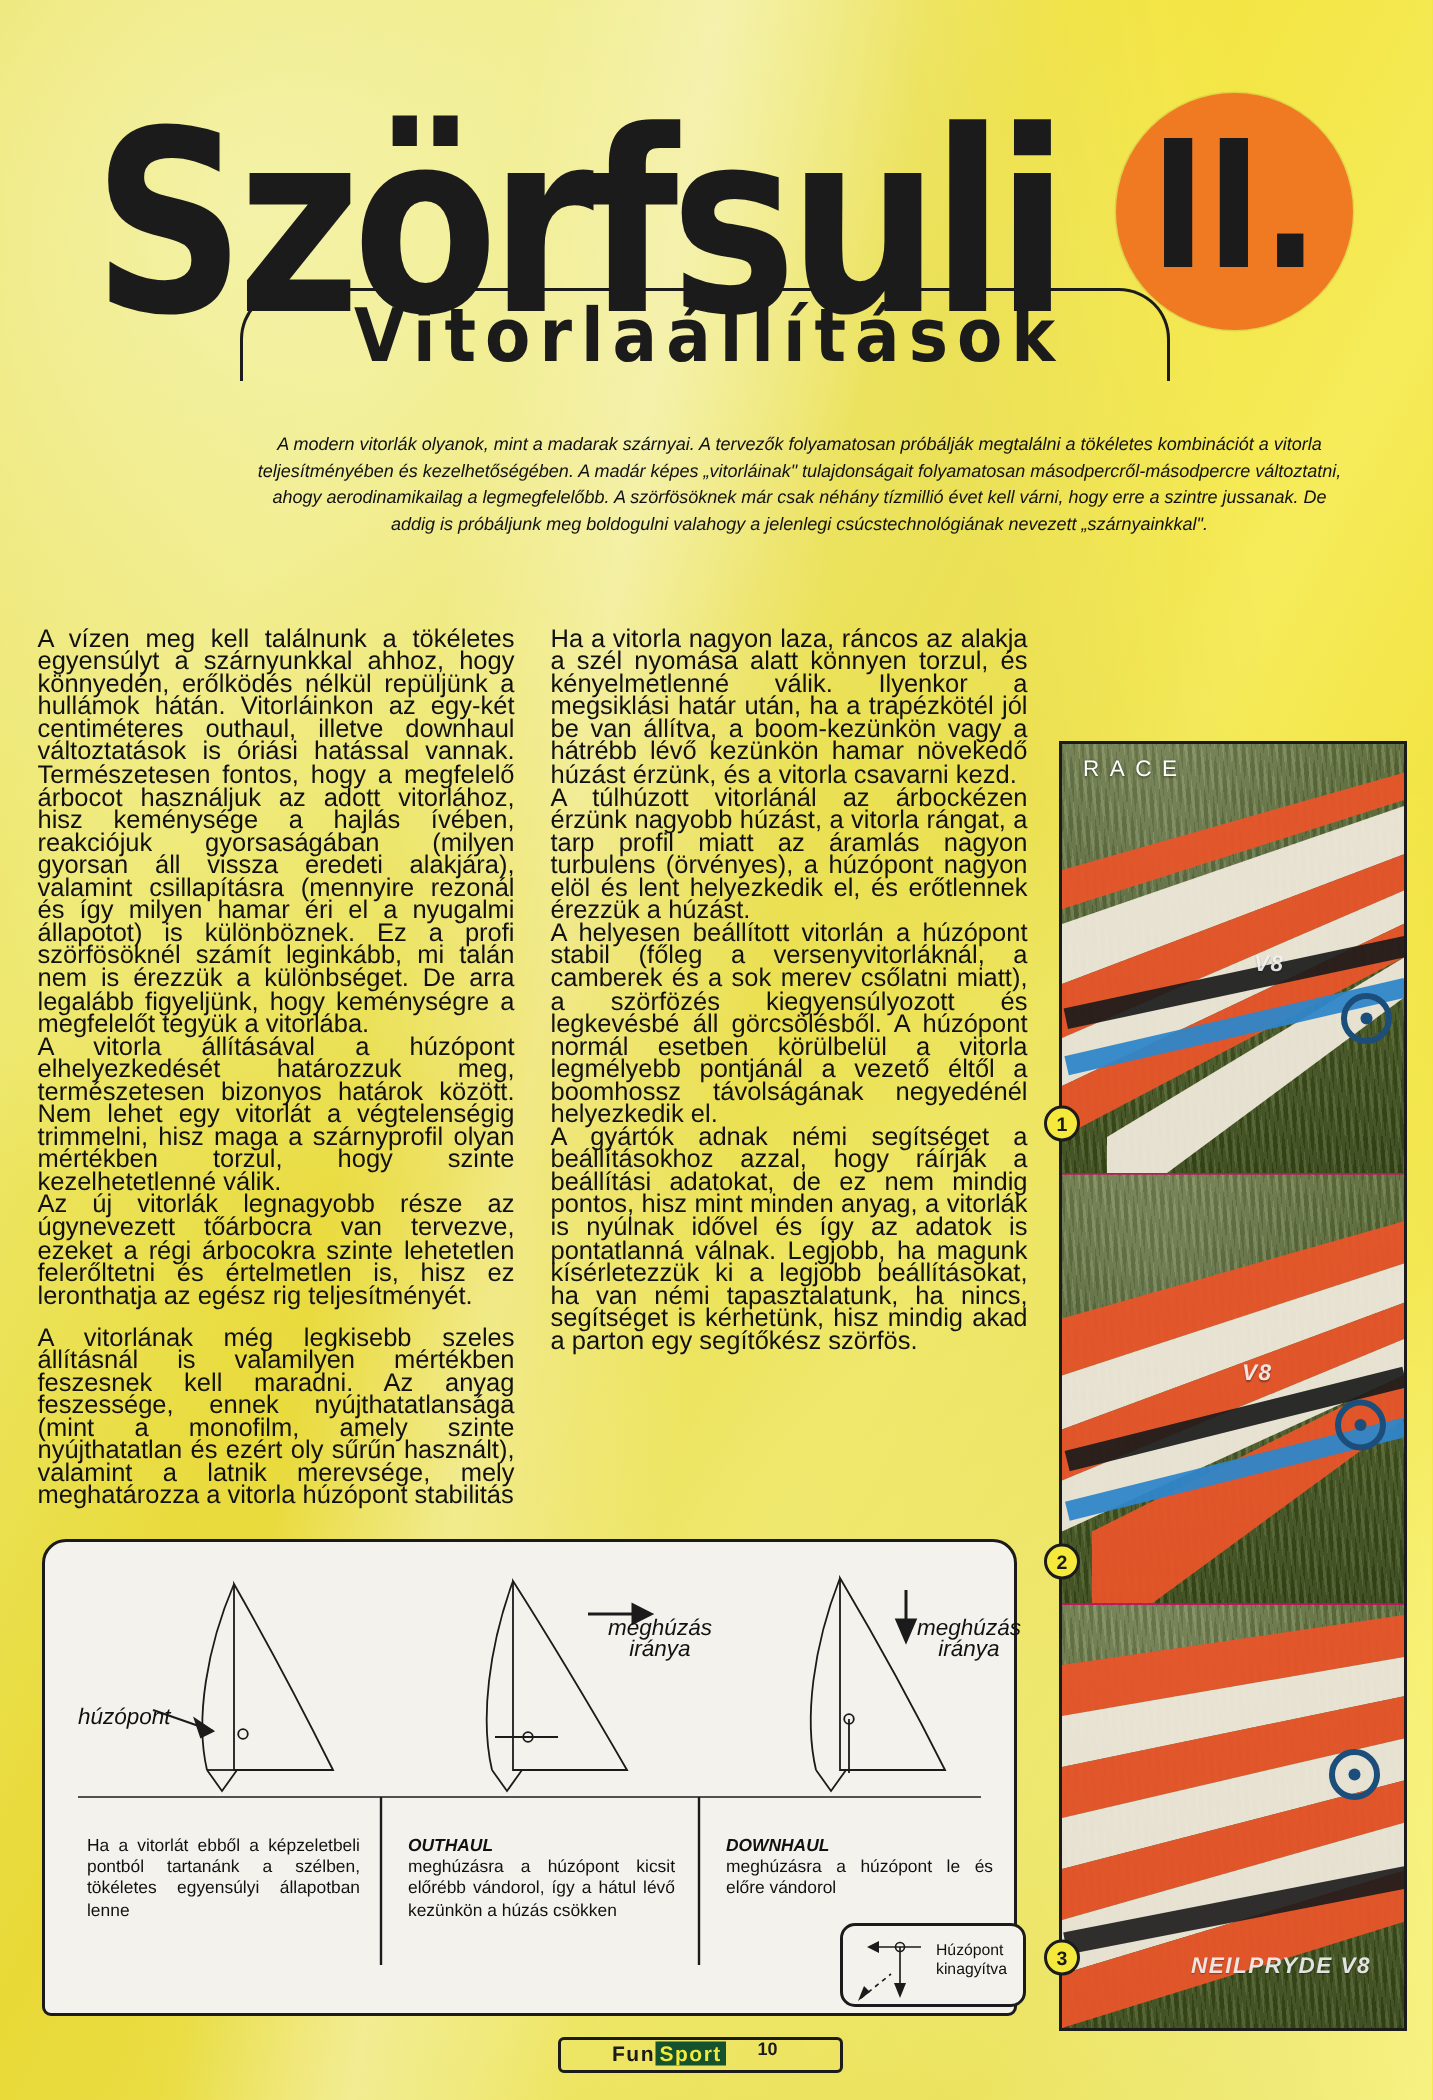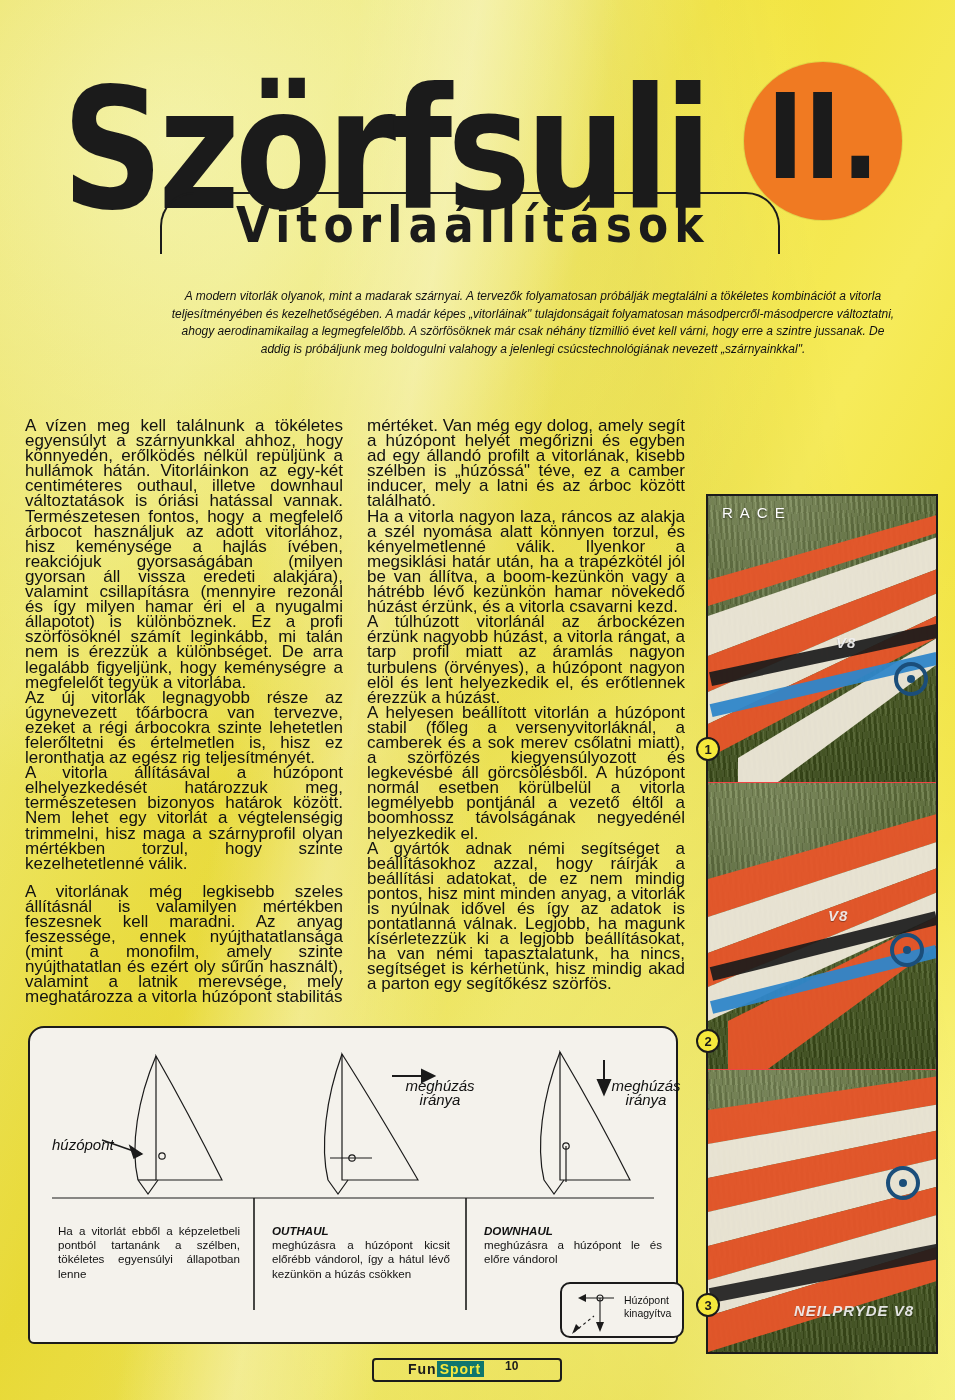--- a/index.html
+++ b/index.html
@@ -86,21 +86,21 @@
     color:#111;
   }
   .col p { margin:0 0 0 0; text-indent:0; }
   .col p + p { margin-top:0px; }
   .col p.gap { margin-top:13px; }
   .col-left  { left:25px;  top:418px; width:318px; }
   .col-mid   { left:367px; top:418px; width:318px; }
 
   
   .photos { position:absolute; left:706px; top:494px; width:232px; height:860px;
-            border:2px solid #1b1b1b; overflow:hidden; background:#ef4444; }
+            border:2px solid #1b1b1b; overflow:hidden; background:#be185d; }
   .photo { position:absolute; left:0; width:232px; height:286px; overflow:hidden; }
   .p1 { top:0; } .p2 { top:287px; } .p3 { top:574px; }
   .grass {
     position:absolute; inset:0;
     background:
       repeating-linear-gradient(92deg, rgba(0,0,0,.10) 0 3px, rgba(255,255,255,.05) 3px 6px),
       linear-gradient(170deg, #6f7f47 0%, #53652f 35%, #45571f 70%, #3a4b19 100%);
   }
   .grass:after{
     content:"";position:absolute;inset:0;
@@ -167,21 +167,21 @@
 
   
   .footer-bar {
     position:absolute; left:372px; top:1358px; width:190px; height:24px;
     border:2px solid #1b1b1b; border-radius:4px; background:transparent;
   }
   .footer-logo {
     position:absolute; left:408px; top:1361px;
     font-size:14px; font-weight:bold; letter-spacing:1px; color:#1b1b1b;
   }
-  .footer-logo .sport { background:#0f766e; color:#f5e93c; padding:0 3px; }
+  .footer-logo .sport { background:#14532d; color:#f5e93c; padding:0 3px; }
   .footer-page {
     position:absolute; left:505px; top:1359px;
     font-size:12px; font-weight:bold; color:#1b1b1b;
   }
   svg { display:block; }
 </style>
 </head>
 <body>
 
 <div class="bg"></div>
@@ -194,27 +194,26 @@
       <span>II.</span>
     </div>
   </div>
   <div class="subtitle-bar"></div>
   <div class="subtitle">Vitorlaállítások</div>
 
   <div class="lead">A modern vitorlák olyanok, mint a madarak szárnyai. A tervezők folyamatosan próbálják megtalálni a tökéletes kombinációt a vitorla teljesítményében és kezelhetőségében. A madár képes „vitorláinak" tulajdonságait folyamatosan másodpercről-másodpercre változtatni, ahogy aerodinamikailag a legmegfelelőbb. A szörfösöknek már csak néhány tízmillió évet kell várni, hogy erre a szintre jussanak. De addig is próbáljunk meg boldogulni valahogy a jelenlegi csúcstechnológiának nevezett „szárnyainkkal".</div>
 
   <div class="col col-left">
     <p>A vízen meg kell találnunk a tökéletes egyensúlyt a szárnyunkkal ahhoz, hogy könnyedén, erőlködés nélkül repüljünk a hullámok hátán. Vitorláinkon az egy-két centiméteres outhaul, illetve downhaul változtatások is óriási hatással vannak. Természetesen fontos, hogy a megfelelő árbocot használjuk az adott vitorlához, hisz keménysége a hajlás ívében, reakciójuk gyorsaságában (milyen gyorsan áll vissza eredeti alakjára), valamint csillapításra (mennyire rezonál és így milyen hamar éri el a nyugalmi állapotot) is különböznek. Ez a profi szörfösöknél számít leginkább, mi talán nem is érezzük a különbséget. De arra legalább figyeljünk, hogy keménységre a megfelelőt tegyük a vitorlába.</p>
+    <p>A vitorla állításával a húzópont elhelyezkedését határozzuk meg, természetesen bizonyos határok között. Nem lehet egy vitorlát a végtelenségig trimmelni, hisz maga a szárnyprofil olyan mértékben torzul, hogy szinte kezelhetetlenné válik.</p>
     <p>Az új vitorlák legnagyobb része az úgynevezett tőárbocra van tervezve, ezeket a régi árbocokra szinte lehetetlen felerőltetni és értelmetlen is, hisz ez leronthatja az egész rig teljesítményét.</p>
-    <p>A vitorla állításával a húzópont elhelyezkedését határozzuk meg, természetesen bizonyos határok között. Nem lehet egy vitorlát a végtelenségig trimmelni, hisz maga a szárnyprofil olyan mértékben torzul, hogy szinte kezelhetetlenné válik.</p>
     <p class="gap">A vitorlának még legkisebb szeles állításnál is valamilyen mértékben feszesnek kell maradni. Az anyag feszessége, ennek nyújthatatlansága (mint a monofilm, amely szinte nyújthatatlan és ezért oly sűrűn használt), valamint a latnik merevsége, mely meghatározza a vitorla húzópont stabilitás</p>
   </div>
 
   <div class="col col-mid">
-    <p>mértéket. Van még egy dolog, amely segít a húzópont helyét megőrizni és egyben ad egy állandó profilt a vitorlának, kisebb szélben is „húzóssá" téve, ez a camber inducer, mely a latni és az árboc között található.</p>
     <p>Ha a vitorla nagyon laza, ráncos az alakja a szél nyomása alatt könnyen torzul, és kényelmetlenné válik. Ilyenkor a megsiklási határ után, ha a trapézkötél jól be van állítva, a boom-kezünkön vagy a hátrébb lévő kezünkön hamar növekedő húzást érzünk, és a vitorla csavarni kezd.</p>
     <p>A túlhúzott vitorlánál az árbockézen érzünk nagyobb húzást, a vitorla rángat, a tarp profil miatt az áramlás nagyon turbulens (örvényes), a húzópont nagyon elöl és lent helyezkedik el, és erőtlennek érezzük a húzást.</p>
     <p>A helyesen beállított vitorlán a húzópont stabil (főleg a versenyvitorláknál, a camberek és a sok merev csőlatni miatt), a szörfözés kiegyensúlyozott és legkevésbé áll görcsölésből. A húzópont normál esetben körülbelül a vitorla legmélyebb pontjánál a vezető éltől a boomhossz távolságának negyedénél helyezkedik el.</p>
     <p>A gyártók adnak némi segítséget a beállításokhoz azzal, hogy ráírják a beállítási adatokat, de ez nem mindig pontos, hisz mint minden anyag, a vitorlák is nyúlnak idővel és így az adatok is pontatlanná válnak. Legjobb, ha magunk kísérletezzük ki a legjobb beállításokat, ha van némi tapasztalatunk, ha nincs, segítséget is kérhetünk, hisz mindig akad a parton egy segítőkész szörfös.</p>
   </div>
 
   <div class="photos">
 
     <div class="photo p1">
       <div class="grass"></div>

